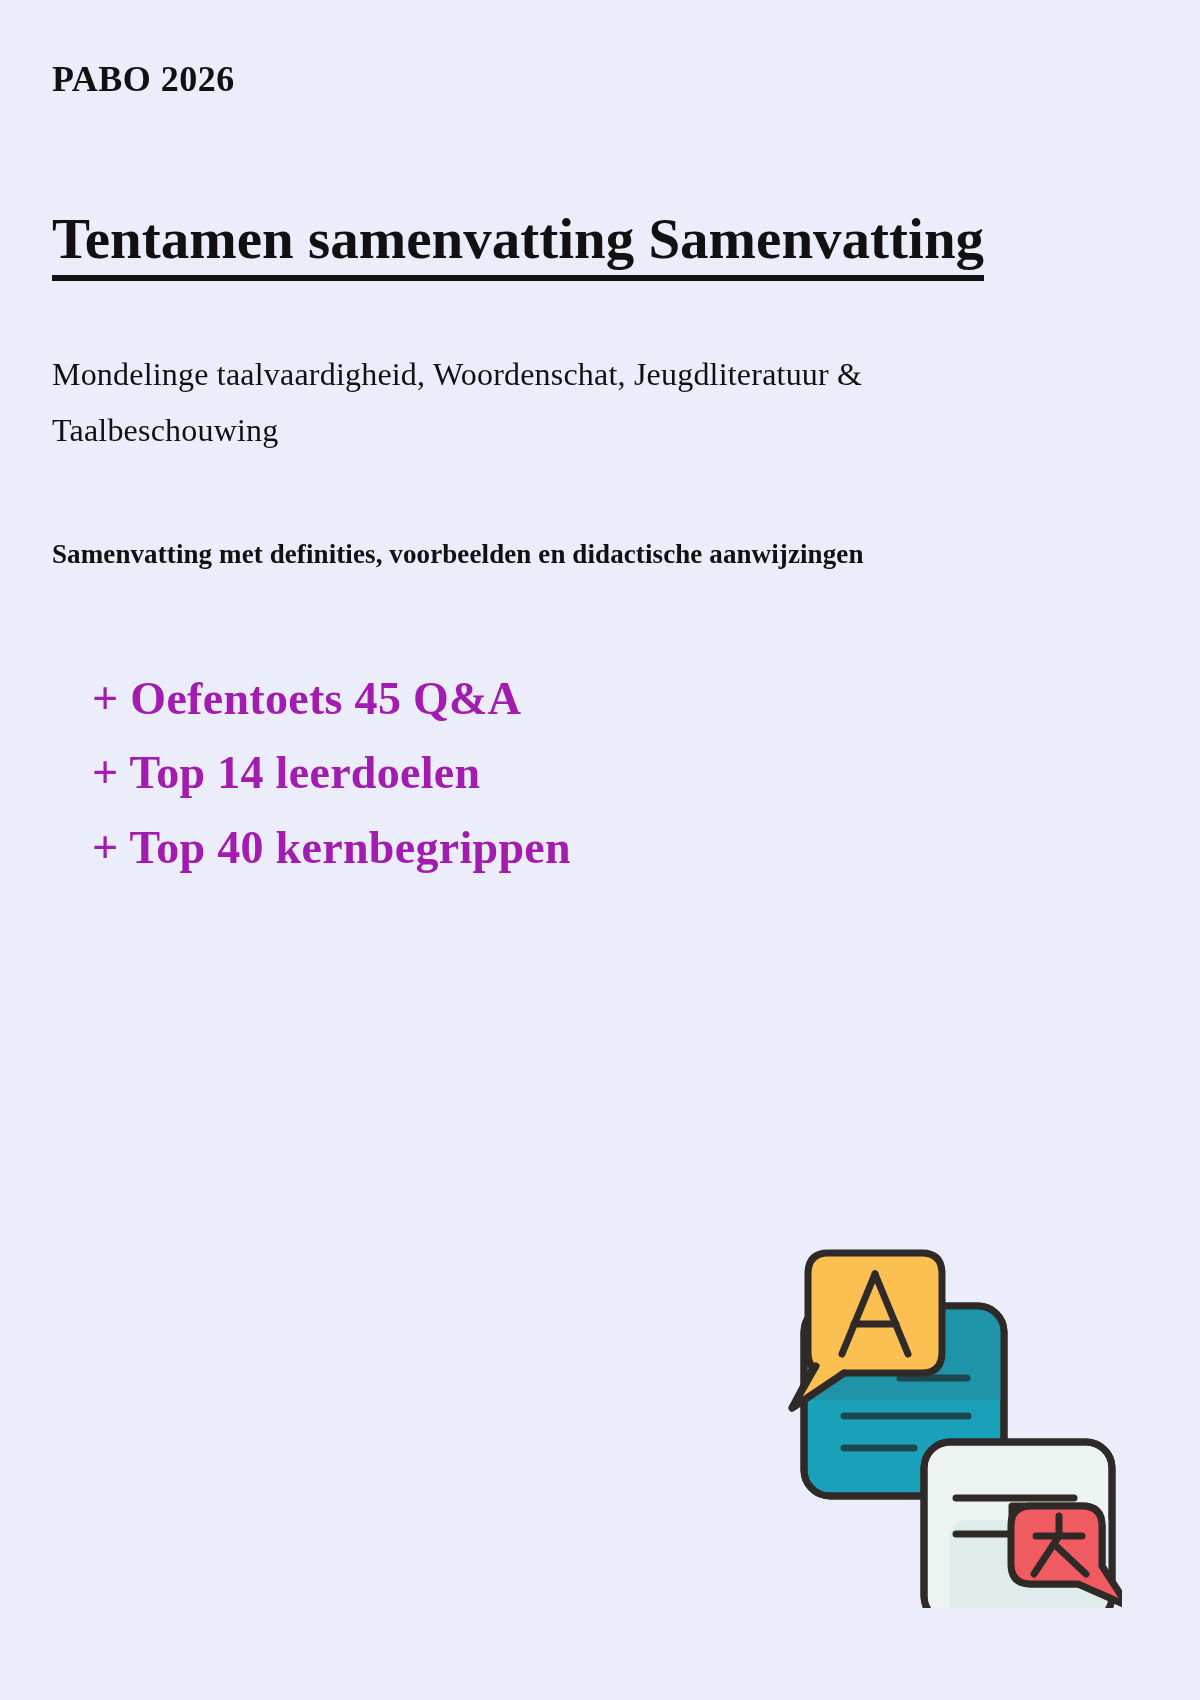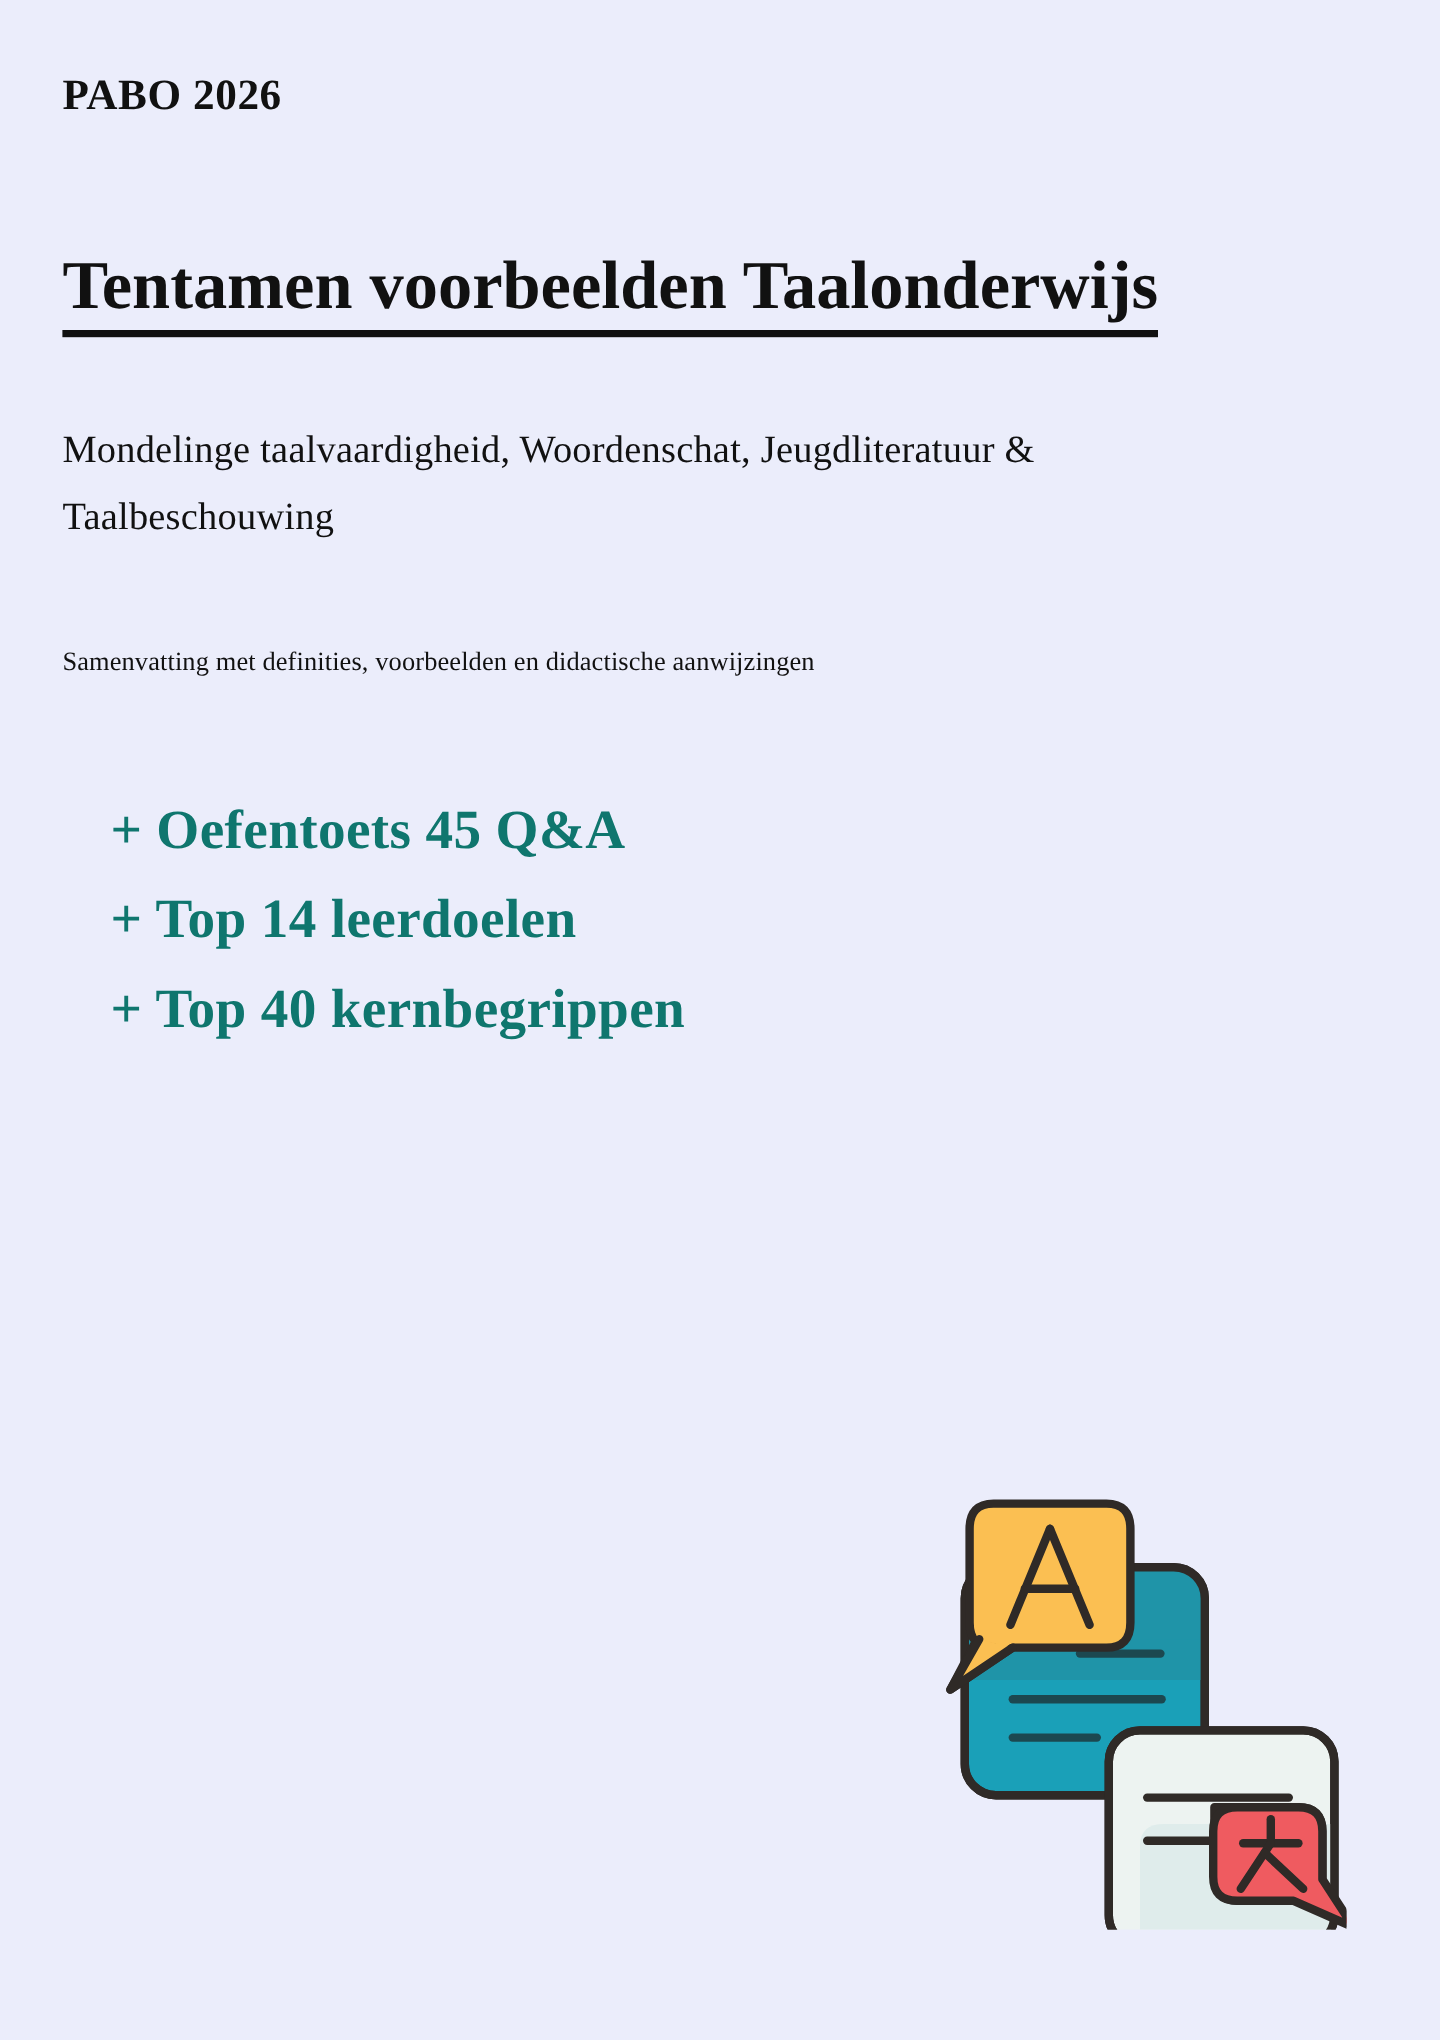--- a/index.html
+++ b/index.html
@@ -51,37 +51,37 @@
     font-size: 32px;
     font-weight: normal;
     line-height: 1.73;
     margin: 0;
     padding-top: 66px;
     max-width: 860px;
     letter-spacing: 0.2px;
   }
 
   .description {
-    font-size: 22px;
-    font-weight: normal;
+    font-size: 27px;
+    font-weight: bold;
     line-height: 1.4;
     margin: 0;
     padding-top: 78px;
     letter-spacing: 0.1px;
   }
 
   .bullets {
     padding-top: 88px;
     margin: 0;
     list-style: none;
   }
   .bullets li {
     font-size: 46px;
     font-weight: bold;
-    color: #0f766e;
+    color: #a21caf;
     line-height: 1.62;
     white-space: nowrap;
     letter-spacing: 0.3px;
   }
 
   .illustration {
     position: absolute;
     right: 78px;
     bottom: 92px;
     width: 340px;
@@ -93,21 +93,21 @@
     height: 360px;
   }
 </style>
 </head>
 <body>
 
 <div class="page">
 
   <h1 class="kicker">PABO 2026</h1>
 
-  <h2 class="main-heading"><span class="ul">Tentamen voorbeelden Taalonderwijs</span></h2>
+  <h2 class="main-heading"><span class="ul">Tentamen samenvatting Samenvatting</span></h2>
 
   <p class="subtitle">Mondelinge taalvaardigheid, Woordenschat, Jeugdliteratuur &amp; Taalbeschouwing</p>
 
   <p class="description">Samenvatting met definities, voorbeelden en didactische aanwijzingen</p>
 
   <ul class="bullets">
     <li>+ Oefentoets 45 Q&amp;A</li>
     <li>+ Top 14 leerdoelen</li>
     <li>+ Top 40 kernbegrippen</li>
   </ul>

